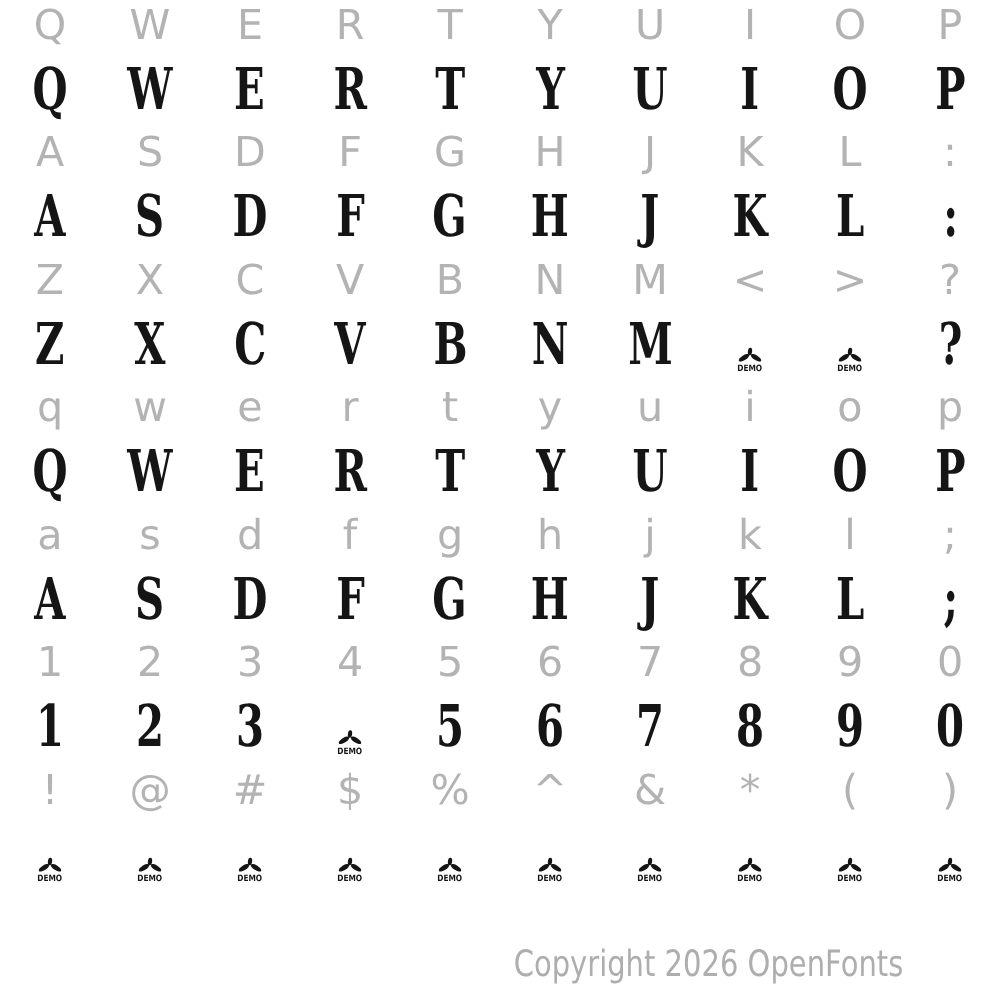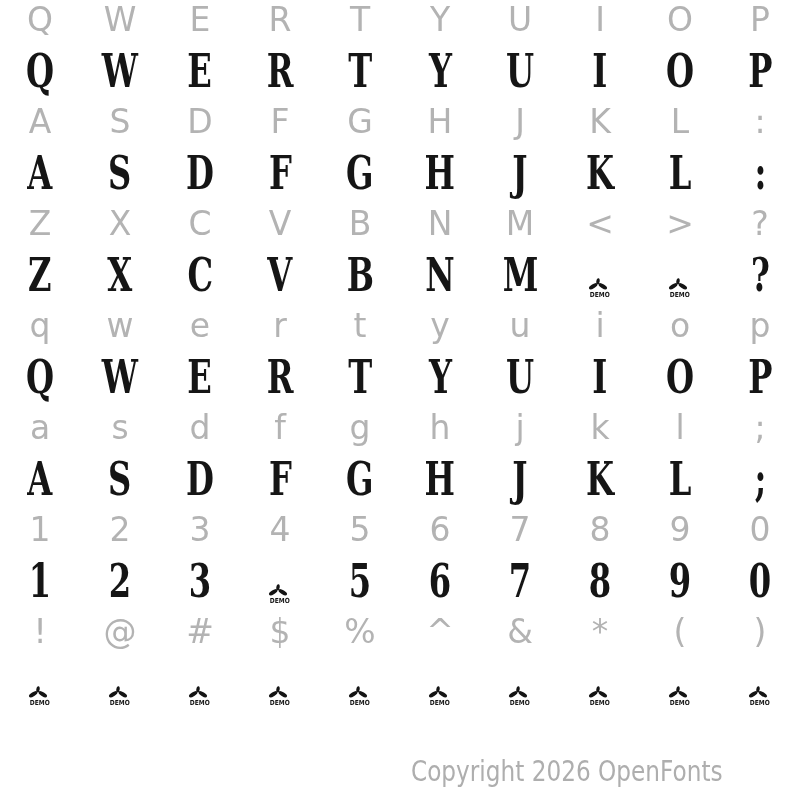--- a/index.html
+++ b/index.html
@@ -41,21 +41,21 @@
     line-height: 1;
     display: inline-block;
     transform: scaleX(0.70);
   }
   .specimen .cell.demo-cell {
     transform: none;
   }
   .demo-glyph-inner {
     display: inline-flex;
     flex-direction: column;
-    align-items: flex-start;
+    align-items: center;
     gap: 1px;
   }
   .demo-label {
     font-family: "DejaVu Sans", "Liberation Sans", sans-serif;
     font-size: 7px;
     font-weight: bold;
     color: #141414;
     line-height: 1;
     letter-spacing: 0px;
     transform: scaleX(0.85);

